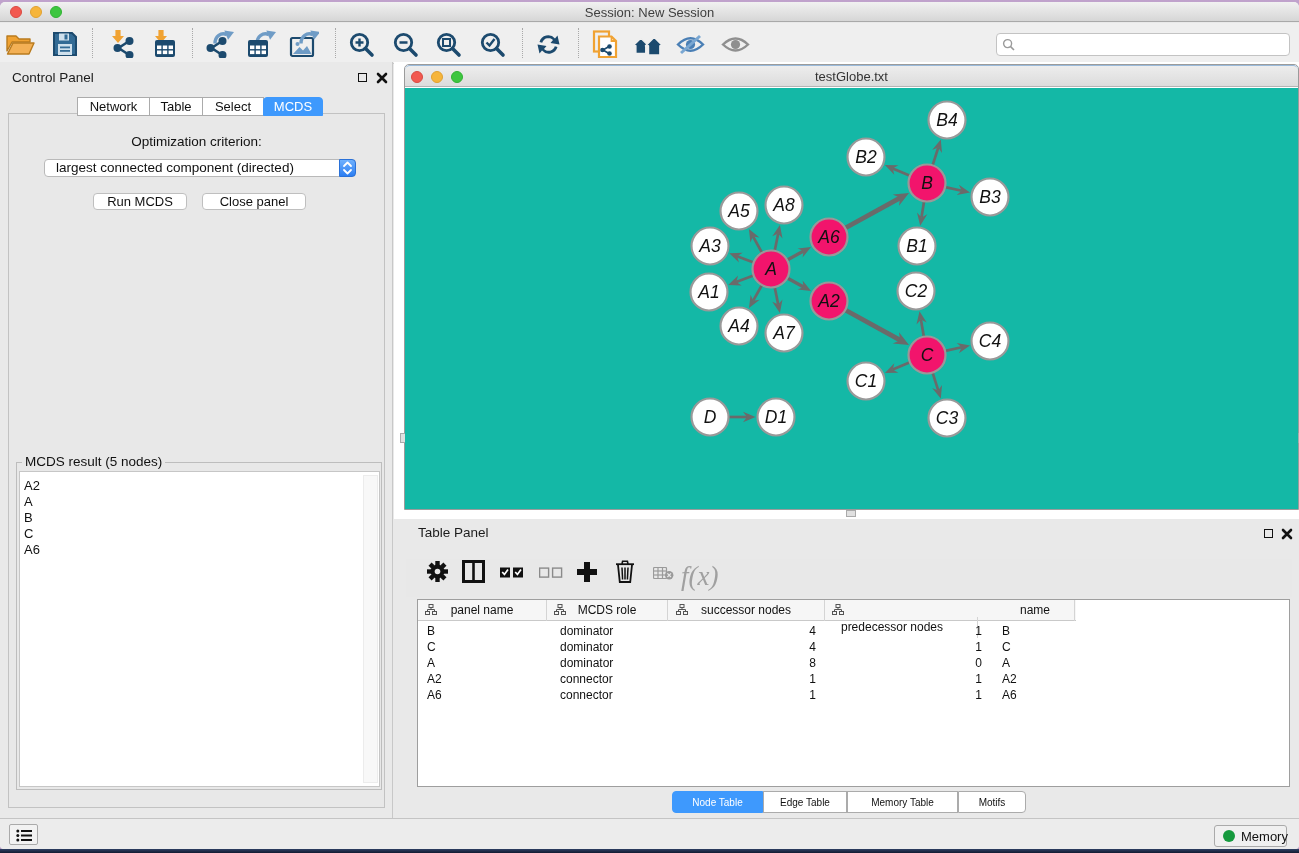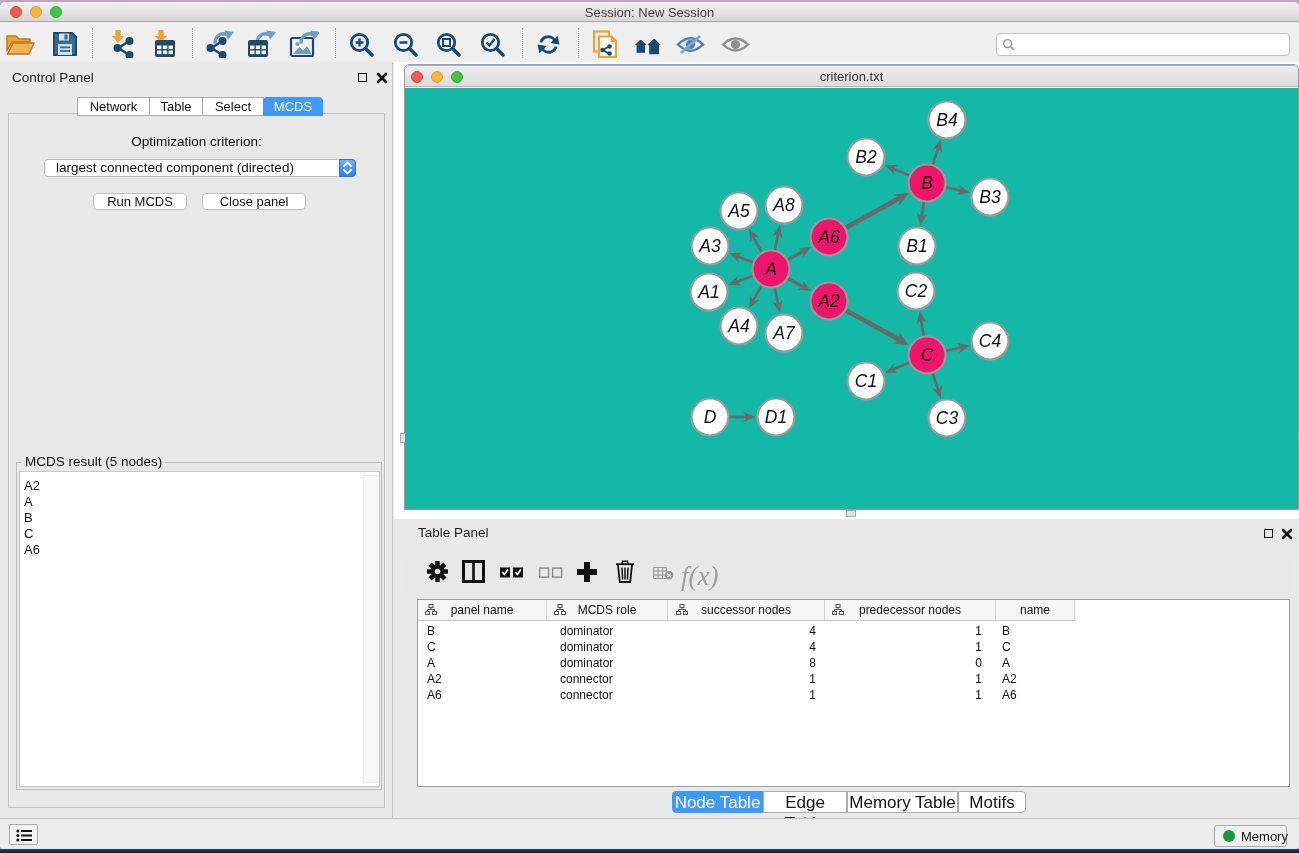--- a/index.html
+++ b/index.html
@@ -67,21 +67,21 @@
 #tpanel .hdr { position:absolute; left:24px; top:6px; font-size:13.5px; color:#1c1c1c; }
 #ttoolbar { position:absolute; left:12px; top:40px; width:886px; height:38px; background:#e8e8e8; }
 #ttable { position:absolute; left:23px; top:80px; width:873px; height:188px;
   background:#fff; border:1px solid #9e9e9e; }
 #thead { position:absolute; left:0; top:0; width:658px; height:21px; background:#f6f6f6;
   border-bottom:1px solid #c9c9c9; font-size:12px; color:#111; }
 .hcell { position:absolute; top:0; height:21px; border-right:1px solid #d4d4d4;
   text-align:center; line-height:21px; }
 .trow { position:absolute; font-size:12px; color:#111; height:16px; line-height:16px; }
 .btab { position:absolute; height:22px; background:#fff; border:1px solid #ababab;
-  font-size:17px; color:#111; text-align:center; line-height:21px; }
+  font-size:10px; color:#111; text-align:center; line-height:21px; }
 .btab.sel { background:#3e99fd; color:#fff; border-color:#3e99fd; }
 #statusbar { position:absolute; left:0; top:816px; width:1299px; height:32px;
   background:#ececec; border-top:1px solid #c4c4c4; }
 #listbtn { position:absolute; left:9px; top:5px; width:29px; height:21px;
   background:#f2f2f2; border:1px solid #aaa; border-radius:2px; }
 #membtn { position:absolute; left:1214px; top:6px; width:73px; height:22px;
   background:#f0f0f0; border:1px solid #aaa; border-radius:3px; font-size:13px; color:#111; }
 #membtn .dot { position:absolute; left:8px; top:4px; width:12px; height:12px;
   border-radius:50%; background:#169a3e; }
 #membtn .t { position:absolute; left:26px; top:3px; }
@@ -269,21 +269,21 @@
           <div class="it">A6</div>
       </div>
     </div>
   </div>
   <div id="deskpane"></div>
   <div id="netwin">
     <div id="nettitle">
       <div class="tl r"></div>
         <div class="tl y"></div>
         <div class="tl g"></div>
-      <div class="title">criterion.txt</div>
+      <div class="title">testGlobe.txt</div>
     </div>
     <div style="position:absolute;left:-5px;top:368px;width:6px;height:10px;background:#e0e0e0;border:1px solid #aaa;"></div>
       <div style="position:absolute;right:-1px;top:368px;width:6px;height:10px;background:#e0e0e0;border:1px solid #aaa;"></div>
       <div style="position:absolute;left:441px;top:445px;width:10px;height:7px;background:#e0e0e0;border:1px solid #aaa;"></div>
       <svg style="position:absolute;left:879px;top:433px;" width="13" height="11" viewBox="0 0 13 11">
         <line x1="2" y1="11" x2="13" y2="0" stroke="#9a9a9a" stroke-width="1.2"></line>
         <line x1="6" y1="11" x2="13" y2="4" stroke="#9a9a9a" stroke-width="1.2"></line>
         <line x1="10" y1="11" x2="13" y2="8" stroke="#9a9a9a" stroke-width="1.2"></line>
       </svg>
     <div id="netcanvas"><svg width="893" height="421" viewBox="0 0 893 421">
@@ -447,21 +447,21 @@
             </svg></span>
           <span style="position:absolute;left:414px;top:4px;"><svg width="12" height="12" viewBox="0 0 12 12">
               <rect x="4" y="0.5" width="4" height="3" fill="none" stroke="#555" stroke-width="1"></rect>
               <rect x="0.5" y="7.5" width="4" height="3" fill="none" stroke="#555" stroke-width="1"></rect>
               <rect x="7.5" y="7.5" width="4" height="3" fill="none" stroke="#555" stroke-width="1"></rect>
               <path d="M6 3.5 V5.5 M2.5 7.5 V5.5 H9.5 V7.5" fill="none" stroke="#555" stroke-width="1"></path>
             </svg></span>
           <div class="hcell" style="left:0;width:129px;">panel name</div>
           <div class="hcell" style="left:129px;width:121px;">MCDS role</div>
           <div class="hcell" style="left:250px;width:157px;">successor nodes</div>
-          <div class="hcell" style="left:407px;width:171px;">predecessor nodes</div>
+          <div class="hcell" style="left:389px;width:171px;margin-top:17px;">predecessor nodes</div>
           <div class="hcell" style="left:578px;width:79px;">name</div>
         </div>
       <div class="trow" style="left:9px;top:23px;">B</div>
         <div class="trow" style="left:142px;top:23px;">dominator</div>
         <div class="trow" style="left:250px;top:23px;width:148px;text-align:right;">4</div>
         <div class="trow" style="left:407px;top:23px;width:157px;text-align:right;">1</div>
         <div class="trow" style="left:584px;top:23px;">B</div>
         <div class="trow" style="left:9px;top:39px;">C</div>
         <div class="trow" style="left:142px;top:39px;">dominator</div>
         <div class="trow" style="left:250px;top:39px;width:148px;text-align:right;">4</div>

